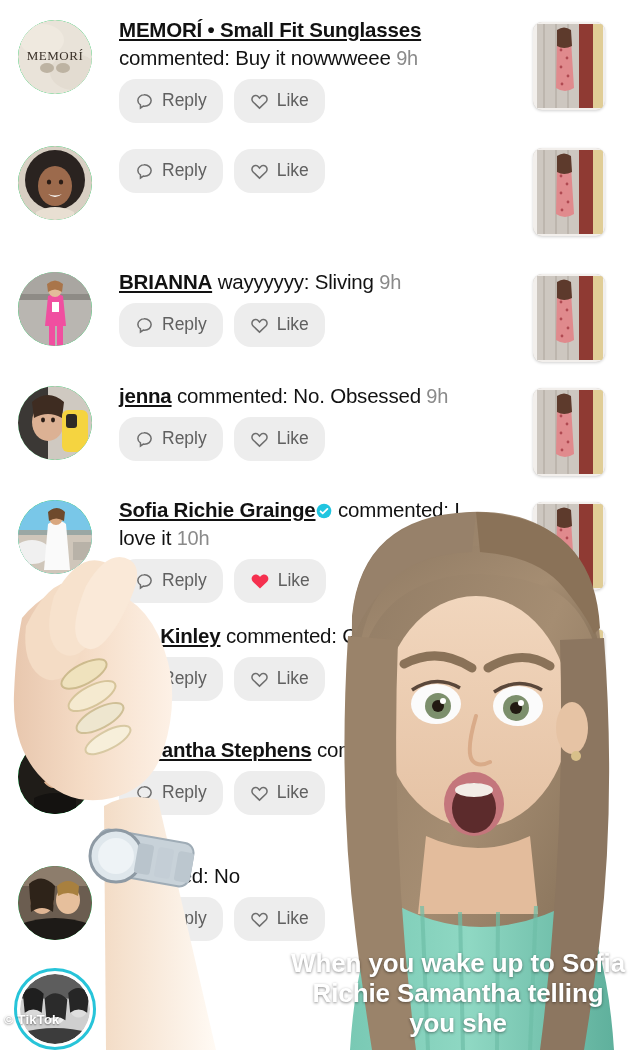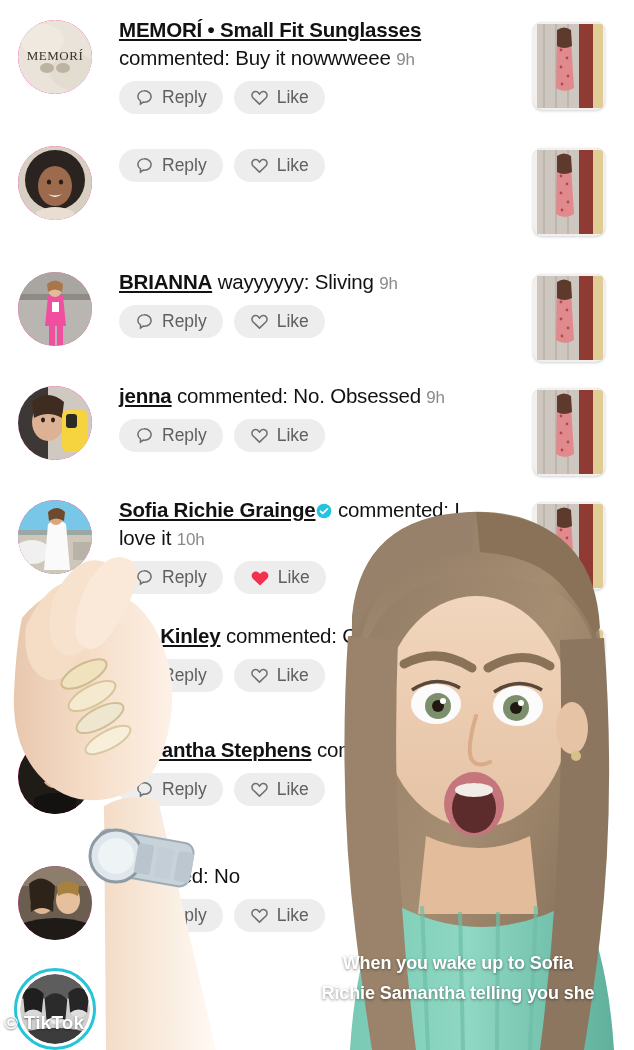--- a/index.html
+++ b/index.html
@@ -30,21 +30,21 @@
     width: 634px;
   }
   .avatar {
     position: absolute;
     left: 18px;
     top: 0;
     width: 74px;
     height: 74px;
     border-radius: 50%;
     overflow: hidden;
-    background: #ec4899;
+    background: #22c55e;
   }
   .avatar .av-img {
     width: 100%;
     height: 100%;
     display: block;
   }
   .avatar.ringed {
     left: 14px;
     top: 0;
     width: 82px;
@@ -83,41 +83,41 @@
     letter-spacing: -0.2px;
     word-wrap: break-word;
   }
   .notif-text .who {
     font-weight: bold;
     text-decoration: underline;
   }
   .notif-text .act { font-weight: normal; text-align: right; }
   .notif-text .time {
     color: #8a8a8a;
-    font-size: 17px;
+    font-size: 20px;
     font-weight: normal;
   }
   .verified {
     display: inline-block;
     vertical-align: -2px;
     width: 16px;
     height: 16px;
     margin: 0 1px 0 0;
   }
 
   .actions {
     margin-top: 7px;
     display: flex;
     gap: 11px;
   }
   .pill {
     display: inline-flex;
     align-items: center;
     gap: 8px;
-    height: 33px;
+    height: 44px;
     padding: 0 16px;
     border-radius: 17px;
     background: #ededed;
     color: #606060;
     font-size: 17.5px;
     box-sizing: border-box;
   }
   .pill .ic { display: block; }
   .pill-label { line-height: 1; }
 
@@ -158,35 +158,35 @@
 
   
   .caption {
     position: absolute;
     z-index: 8;
     left: 286px;
     top: 948;
     width: 344px;
     text-align: center;
     color: #ffffff;
-    font-size: 18px;
+    font-size: 26px;
     font-weight: bold;
     line-height: 30px;
     letter-spacing: -0.1px;
     text-shadow: 0 1px 3px rgba(0,0,0,0.45);
   }
 
   
   .watermark {
     position: absolute;
     z-index: 9;
     left: 4px;
     top: 1012px;
     color: #ffffff;
-    font-size: 19px;
+    font-size: 13px;
     font-weight: bold;
     letter-spacing: 0.2px;
     text-shadow: 0 1px 2px rgba(0,0,0,0.5);
   }
 </style>
 </head>
 <body>
 
 <div id="screen">
 

